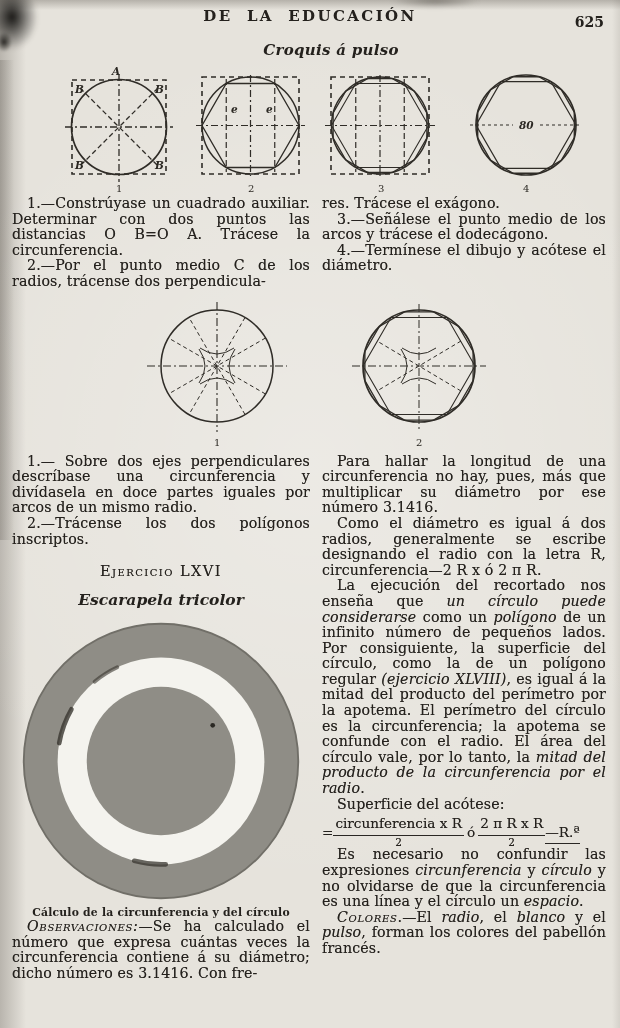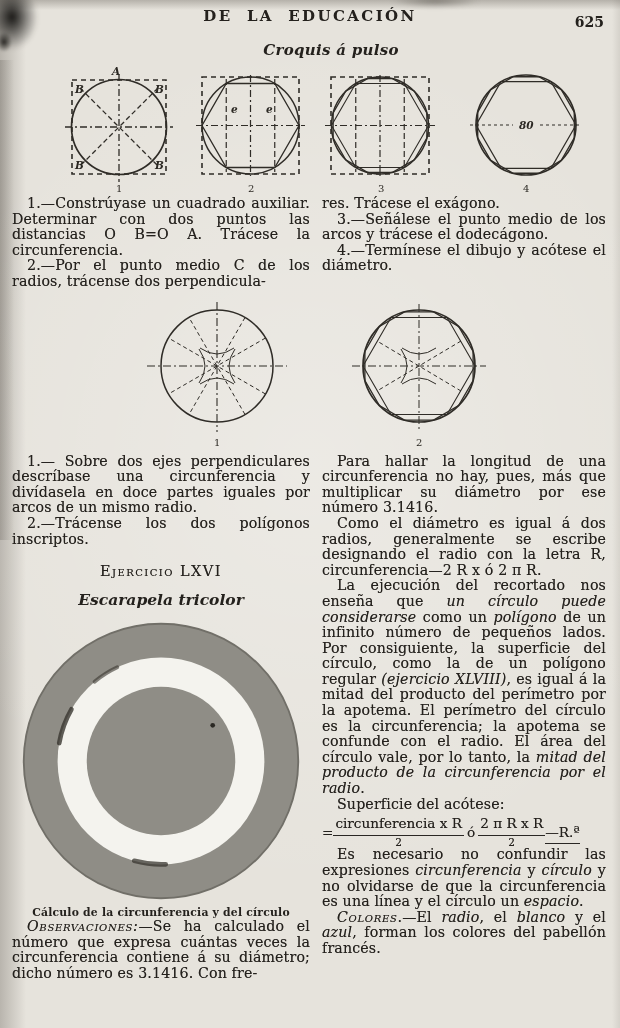--- a/index.html
+++ b/index.html
@@ -212,16 +212,16 @@
       <p class="para ind"><span>Para hallar la longitud de una circunferencia no hay, pues, más que multiplicar su diámetro por ese número 3.1416.</span></p>
       <p class="para ind"><span>Como el diámetro es igual á dos radios, generalmente se escribe designando el radio con la letra R, circunferencia—2 R x ó 2 π R.</span></p>
       <p class="para ind"><span>La ejecución del recortado nos enseña que </span><span class="it">un círculo puede considerarse</span><span> como un </span><span class="it">polígono</span><span> de un infinito número de pequeños lados.  Por consiguiente, la superficie del círculo, como la de un polígono regular </span><span class="it">(ejercicio XLVIII)</span><span>, es igual á la mitad del producto del perímetro por la apotema.  El perímetro del círculo es la circunferencia; la apotema se confunde con el radio.  El área del círculo vale, por lo tanto, la </span><span class="it">mitad del producto de la circunferencia por el radio</span><span>.</span></p>
       <p class="para ind sup-line"><span>Superficie del acótese:</span></p>
 
       <div class="formula">
         <span>=</span><span class="frac"><span class="num">circunferencia x R</span><span class="den">2</span></span><span class="fsep">ó</span><span class="frac"><span class="num">2 π R x R</span><span class="den">2</span></span><span class="ftail">—R.ª</span>
       </div>
 
       <p class="para ind after-formula"><span>Es necesario no confundir las expresiones </span><span class="it">circunferencia</span><span> y </span><span class="it">círculo</span><span> y no olvidarse de que la circunferencia es una línea y el círculo un </span><span class="it">espacio</span><span>.</span></p>
-      <p class="para ind"><span class="sc">Colores</span><span>.—El </span><span class="it">radio</span><span>, el </span><span class="it">blanco</span><span> y el </span><span class="it">azul</span><span>, forman los colores del pabellón francés.</span></p>
+      <p class="para ind"><span class="sc">Colores</span><span>.—El </span><span class="it">radio</span><span>, el </span><span class="it">blanco</span><span> y el </span><span class="it">pulso</span><span>, forman los colores del pabellón francés.</span></p>
     </div>
   </div>
 </div>
 
 </body></html>

